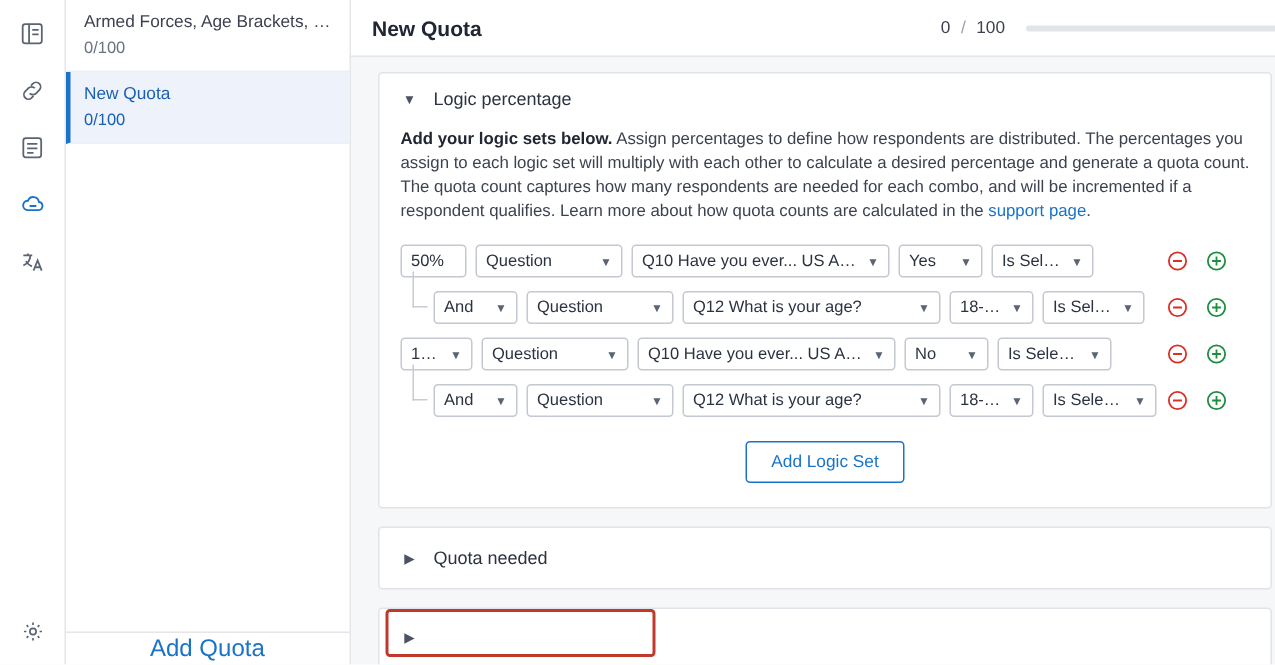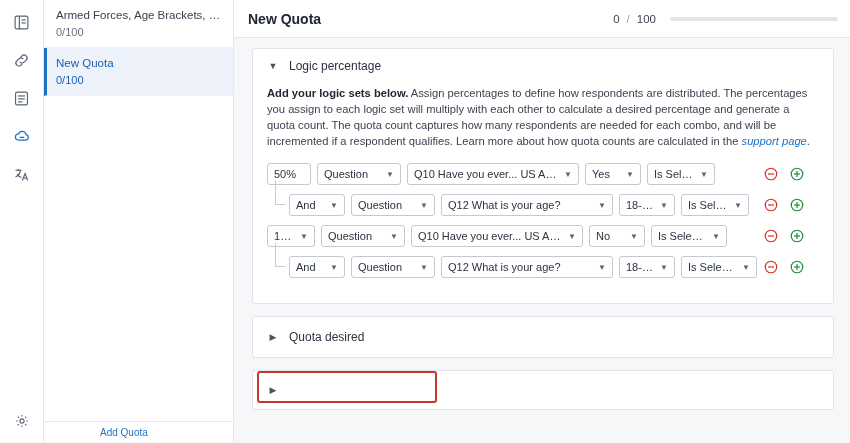--- a/index.html
+++ b/index.html
@@ -81,21 +81,21 @@
     position: absolute;
     left: 0; right: 0; bottom: 0;
     height: 22px;
     border-top: 1px solid #e4e6ea;
     display: flex; align-items: center;
     padding-left: 56px;
     overflow: hidden;
   }
   .add-quota-link {
     color: #1a73c8;
-    font-size: 10px;
+    font-size: 16px;
     white-space: nowrap;
     text-align: right;
   }
 
   
   .main {
     flex: 1 1 auto;
     height: 443px;
     background: #f6f7f9;
     display: flex;
@@ -166,21 +166,21 @@
 
   .logic-body { padding: 0 14px 16px 14px; }
 
   .desc {
     font-size: 11.2px;
     line-height: 16px;
     color: #3c4250;
     margin: 2px 0 14px 0;
   }
   .desc b { color: #202633; }
-  .desc a { color: #1a73c8; text-decoration: none; font-style: italic; }
+  .desc a { color: #1a73c8; text-decoration: none; }
 
   
   .logic-row {
     display: flex;
     align-items: center;
     gap: 6px;
     margin-bottom: 9px;
     position: relative;
   }
   .logic-row.indent { padding-left: 22px; }
@@ -214,21 +214,21 @@
   }
   .ctrl .chev {
     margin-left: auto;
     padding-left: 6px;
     font-size: 8px;
     color: #5b6475;
   }
   .pct-input { width: 44px; justify-content: flex-start; }
   .pct-plain { width: 48px; justify-content: flex-end; }
   .w-and { width: 56px; justify-content: space-between; }
-  .w-question { width: 84px; }
+  .w-question { width: 98px; }
   .w-qtext { width: 172px; }
   .w-answer { width: 56px; }
   .w-isselected { width: 68px; }
   .w-isselected-wide { width: 76px; }
 
   .row-actions {
     margin-left: auto;
     display: flex;
     align-items: center;
     gap: 10px;
@@ -512,27 +512,30 @@
               <span class="icon-btn">
                 <svg width="16" height="16" viewBox="0 0 20 20" fill="none" stroke="#1e8e3e" stroke-width="1.5">
                   <circle cx="10" cy="10" r="7.2"></circle>
                     <line x1="6.3" y1="10" x2="13.7" y2="10"></line>
                     <line x1="10" y1="6.3" x2="10" y2="13.7"></line>
                 </svg>
               </span>
             </div>
           </div>
 
+          <div class="addset-wrap">
+            <button class="btn-secondary">Add Logic Set</button>
+          </div>
         </div>
       </div>
 
       <div class="collapsed-card">
         <div class="section-head">
           <span class="caret">▶</span>
-          <span>Quota desired</span>
+          <span>Quota needed</span>
         </div>
       </div>
 
       <div class="collapsed-card" style="position:relative;">
         <div class="section-head">
           <span class="caret">▶</span>
         </div>
         <div class="highlight-box" style="left:4px; top:0px; width:180px; height:32px;"></div>
       </div>
 

